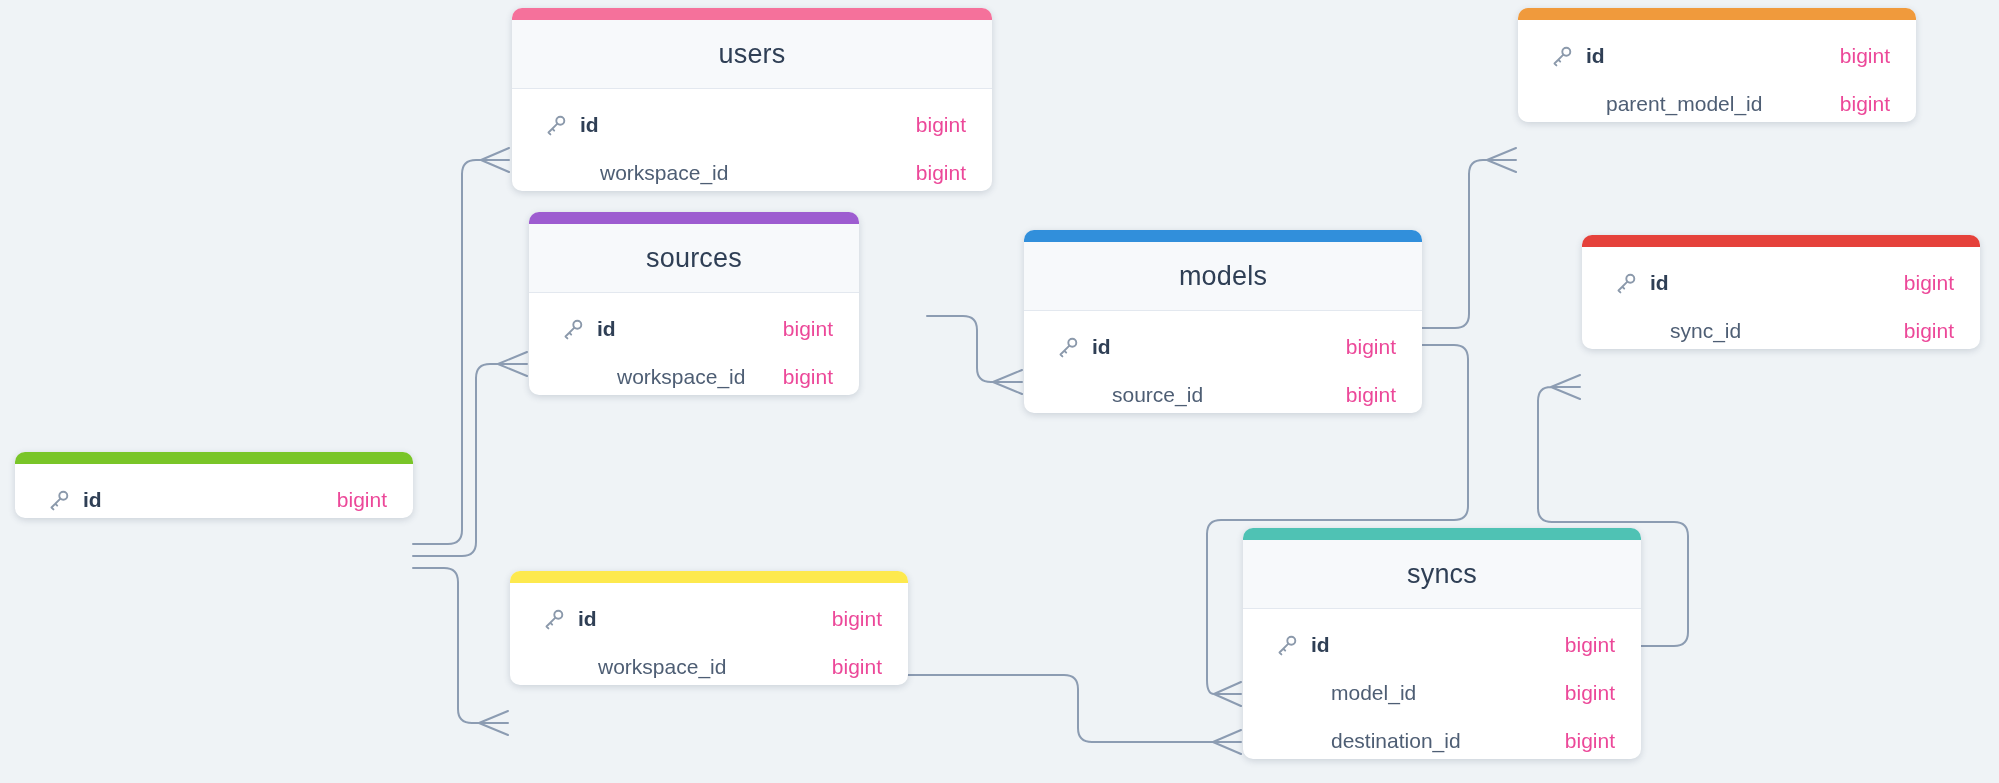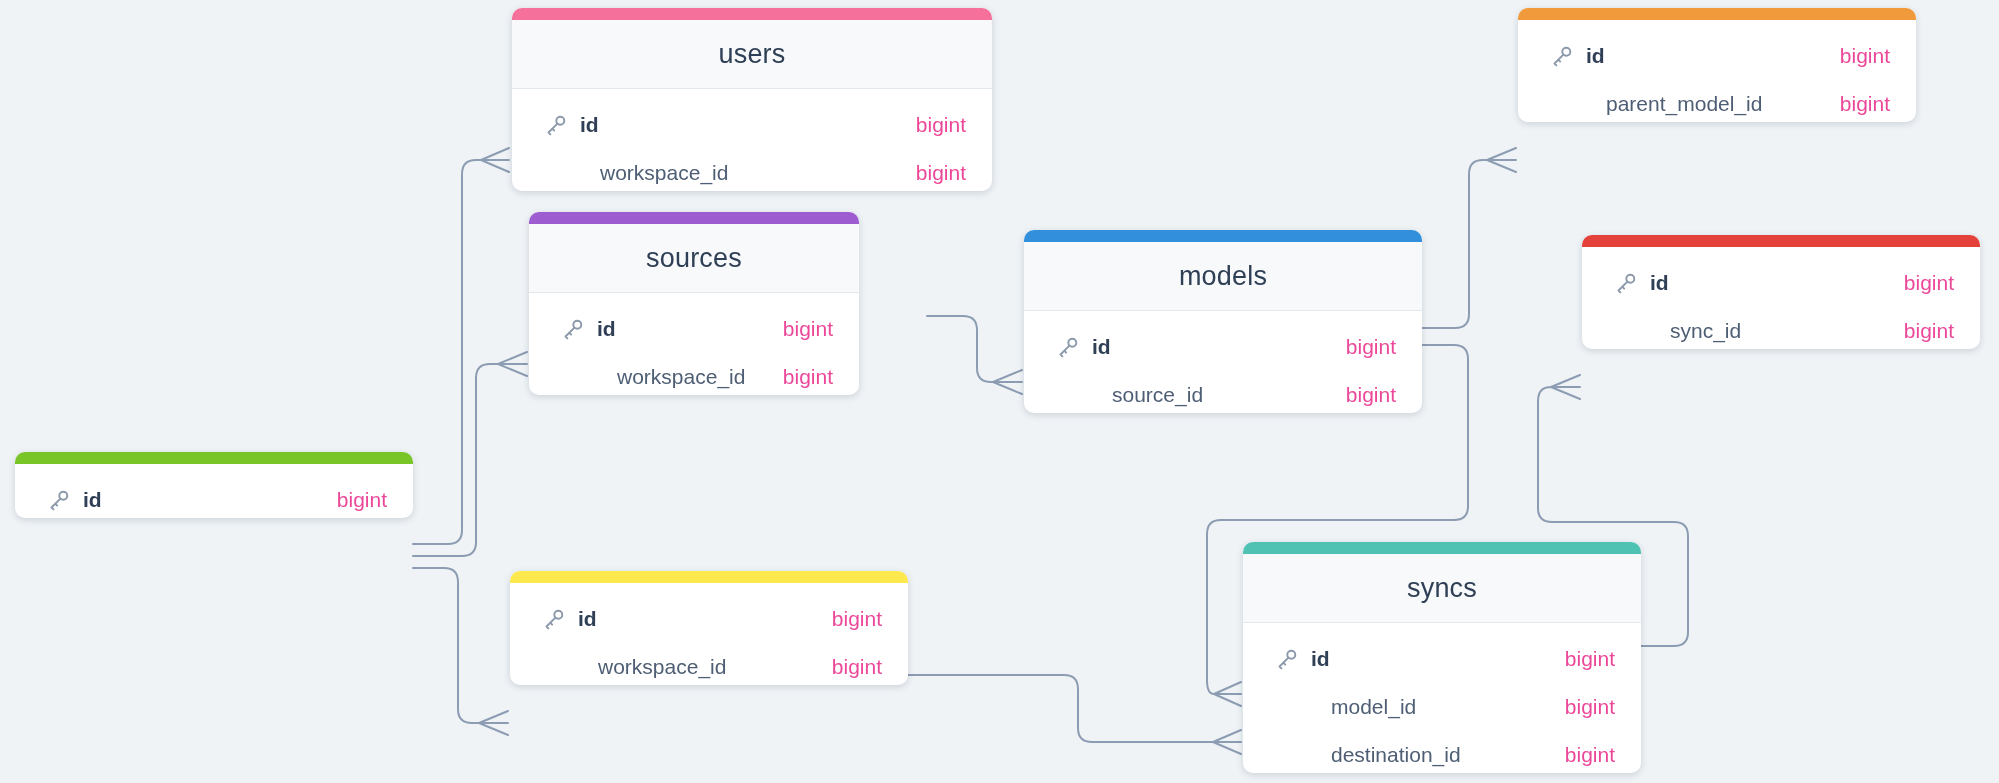--- a/index.html
+++ b/index.html
@@ -190,21 +190,21 @@
         <span class="fname pk">id</span>
         <span class="ftype">bigint</span>
       </div>
       <div class="row">
         <span class="fname indent">workspace_id</span>
         <span class="ftype">bigint</span>
       </div>
     </div>
   </div>
 
-  <div class="tbl" style="left:1243px;top:542px;width:398px">
+  <div class="tbl" style="left:1243px;top:528px;width:398px">
     <div class="bar" style="background: rgb(79, 194, 180);"></div>
     <div class="hdr">syncs</div>
     <div class="rows">
       <div class="row">
         <span class="key-icon">
             <svg viewBox="0 0 24 24" width="24" height="24" fill="none" stroke="currentColor" stroke-width="1.9" stroke-linecap="round" stroke-linejoin="round">
               <circle cx="16.3" cy="7.7" r="4"></circle>
               <path d="M13.4 10.6 L4.5 19.5 M4.5 19.5 l1.9 1.9 M8.3 15.7 l1.9 1.9"></path>
             </svg>
           </span>

